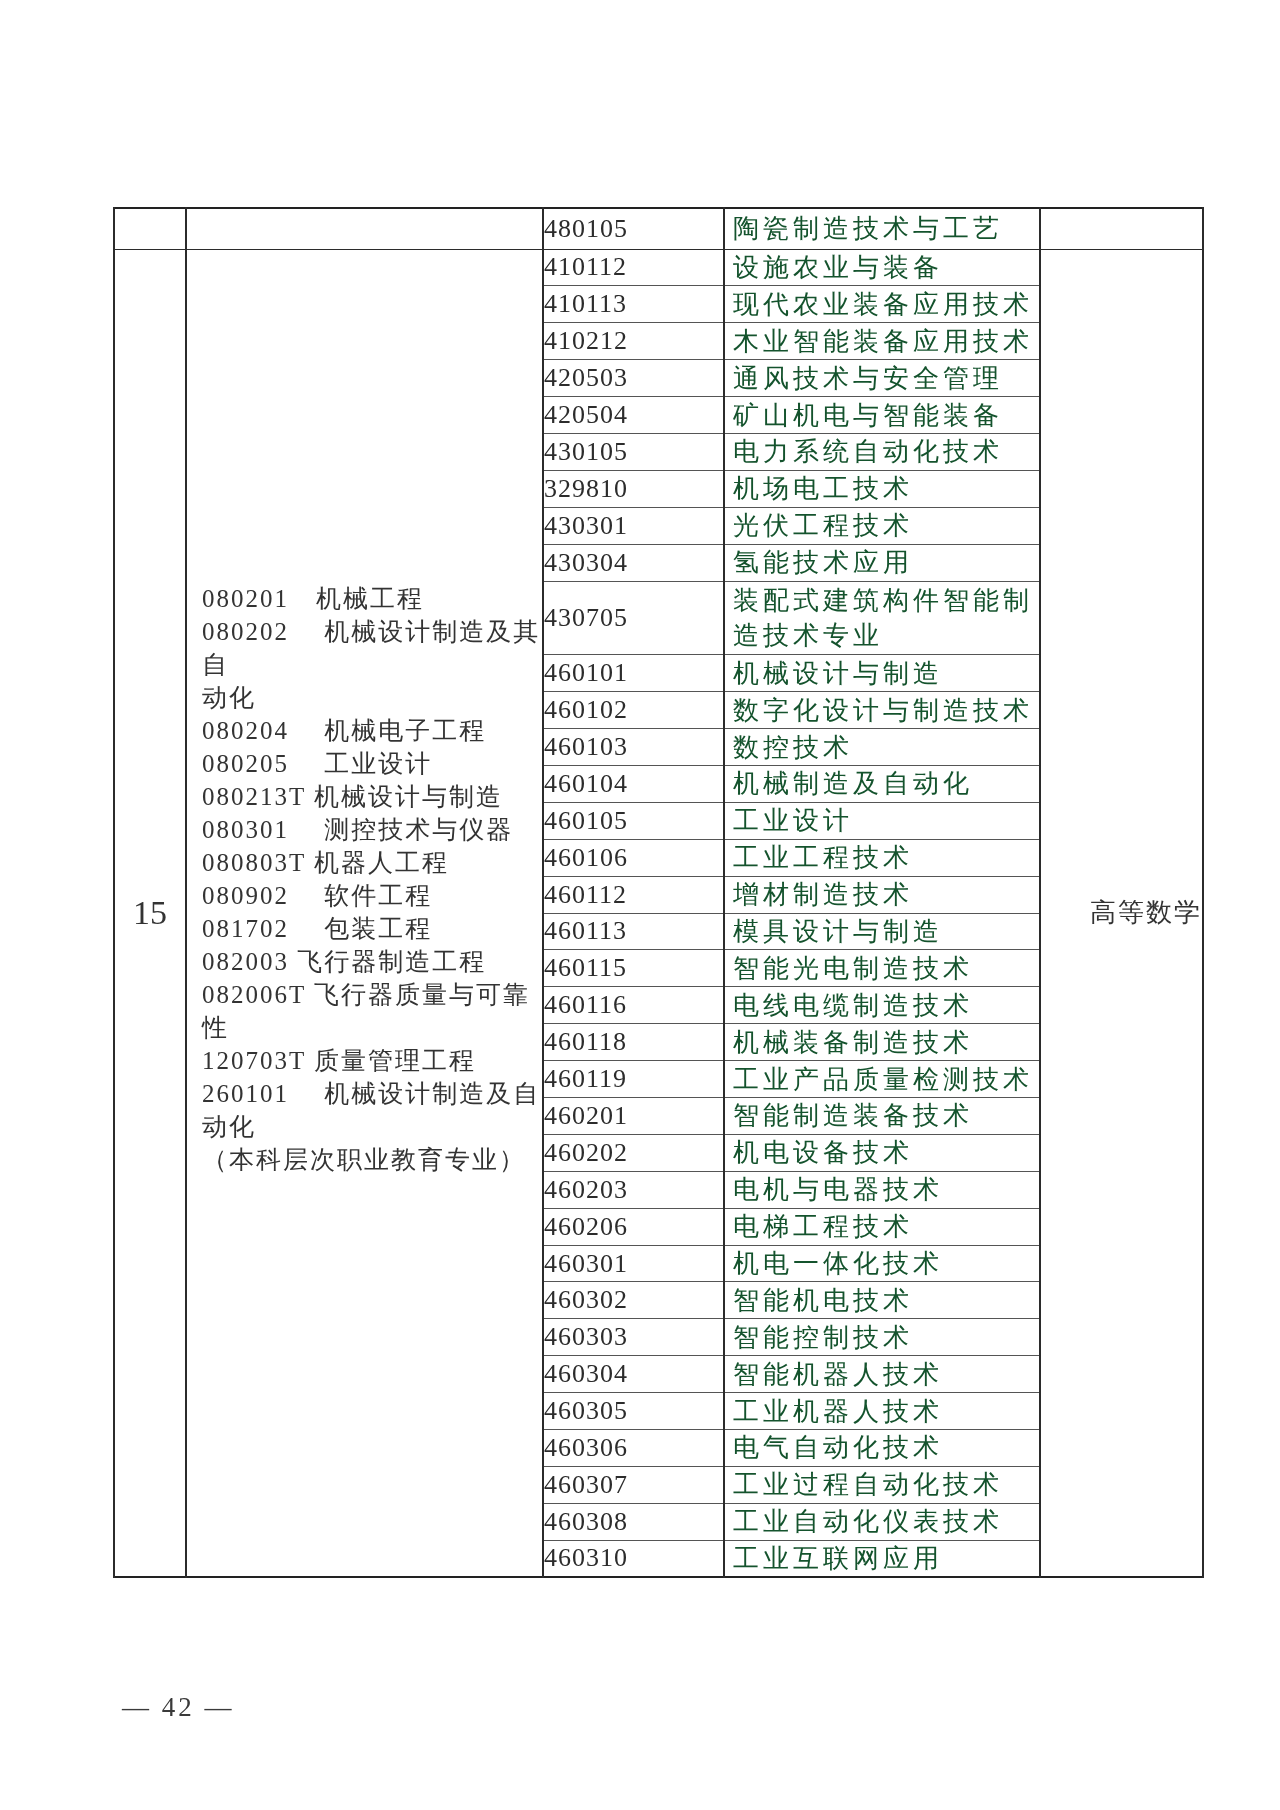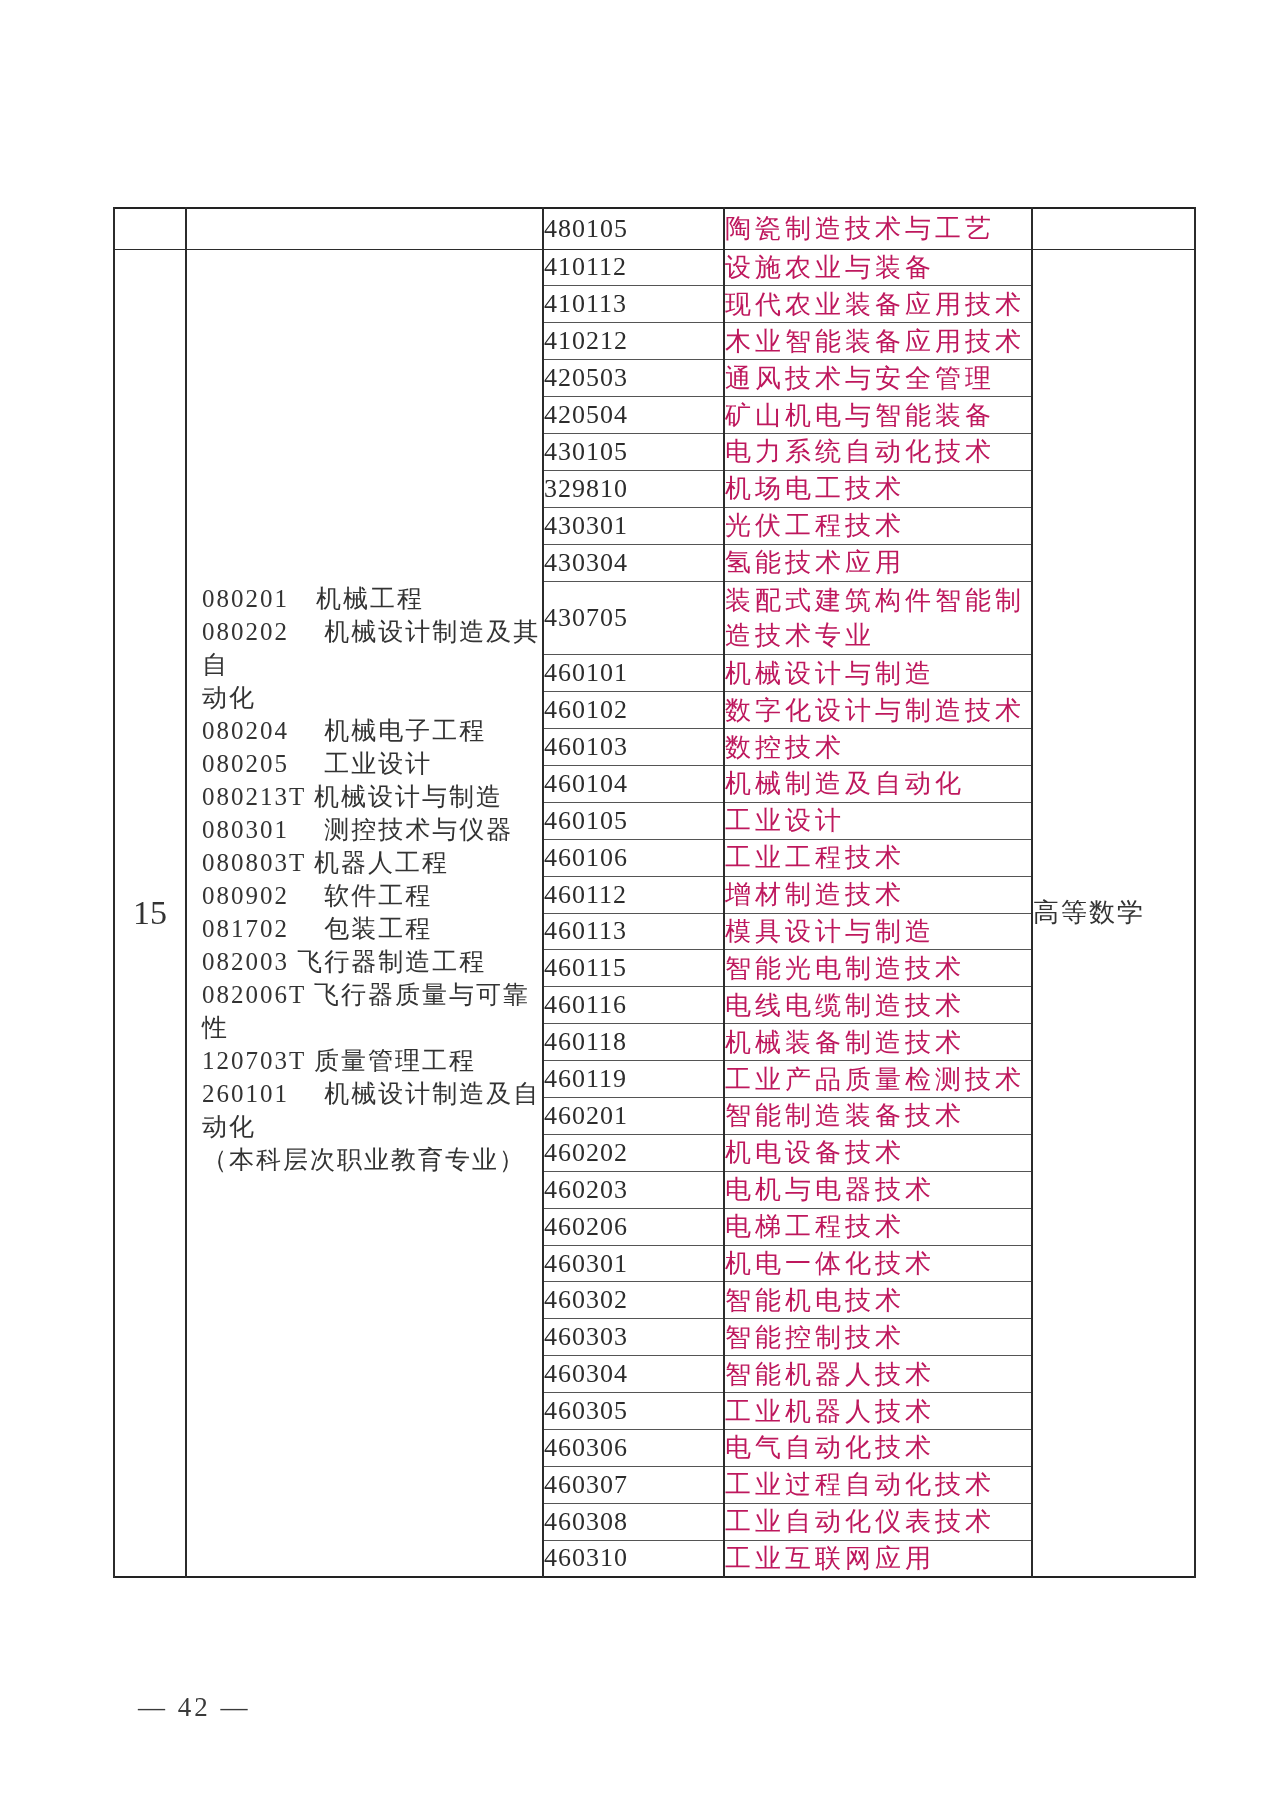--- a/index.html
+++ b/index.html
@@ -27,33 +27,33 @@
     padding:0;
     overflow:hidden;
   }
   tr.single{height:36.9px;}
   tr.tall{height:73.8px;}
   tr.toprow{height:41px;}
   tr.toprow td{border-bottom:1.6px solid #2b2b2b;}
   td.c1{width:70px;text-align:center;vertical-align:middle;font-size:34px;color:#333;}
   td.c2{width:355px;vertical-align:middle;}
   td.c3{width:179px;text-align:left;vertical-align:middle;font-size:26px;letter-spacing:1px;color:#2c2c2c;}
-  td.c4{width:306px;vertical-align:middle;font-size:26px;letter-spacing:4px;color:#be185d;line-height:35px;margin-top:28px;}
-  td.c5{width:161px;text-align:left;vertical-align:middle;font-size:26px;letter-spacing:2px;color:#333;}
+  td.c4{width:306px;vertical-align:middle;font-size:26px;letter-spacing:4px;color:#14532d;padding-left:8px;line-height:35px;margin-top:28px;}
+  td.c5{width:161px;text-align:right;vertical-align:middle;font-size:26px;letter-spacing:2px;color:#333;}
   .ug-lines{
     padding-left:15px;
     font-size:25px;
     letter-spacing:2px;
     line-height:33px;
     color:#333;
     transform:translateY(-34px);
   }
   .footer{
     position:absolute;
-    left:138px;top:1692px;
+    left:122px;top:1692px;
     font-size:27px;
     letter-spacing:3px;
     color:#3a3a3a;
   }
 </style>
 </head>
 <body>
 
 <div class="page">
   <table class="doc">

